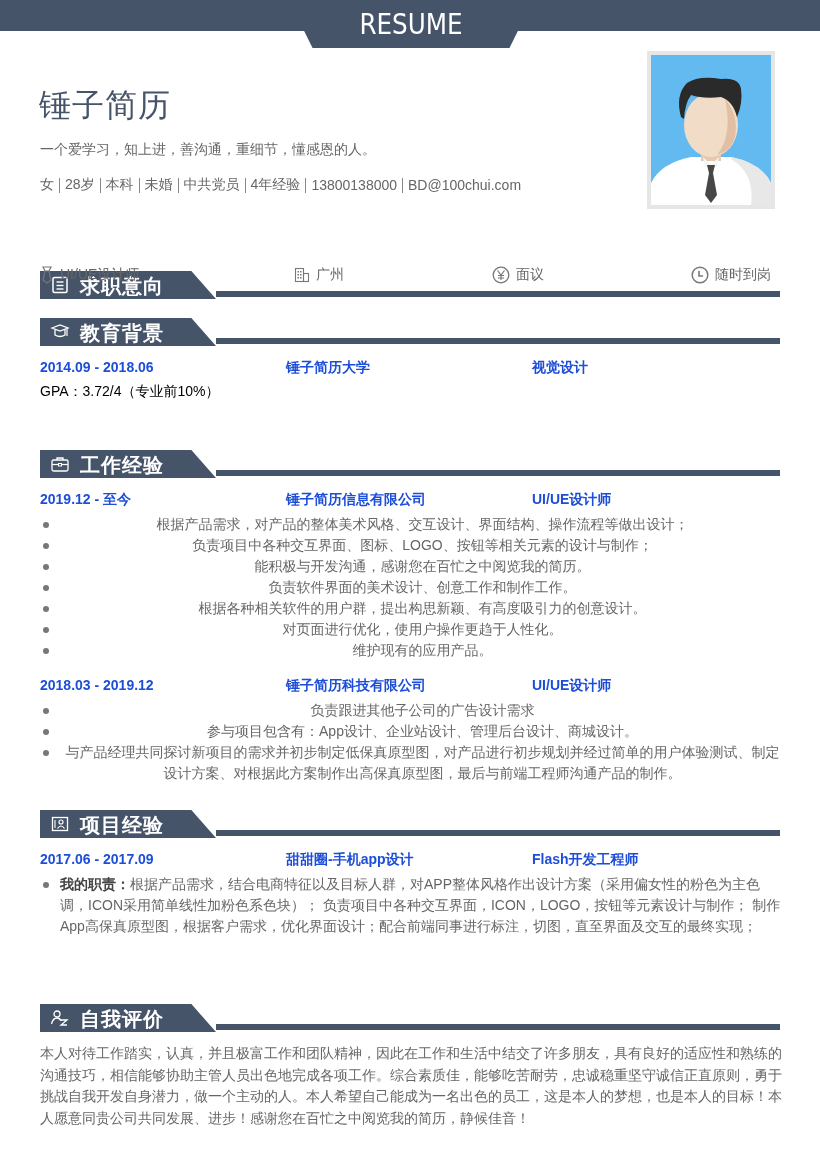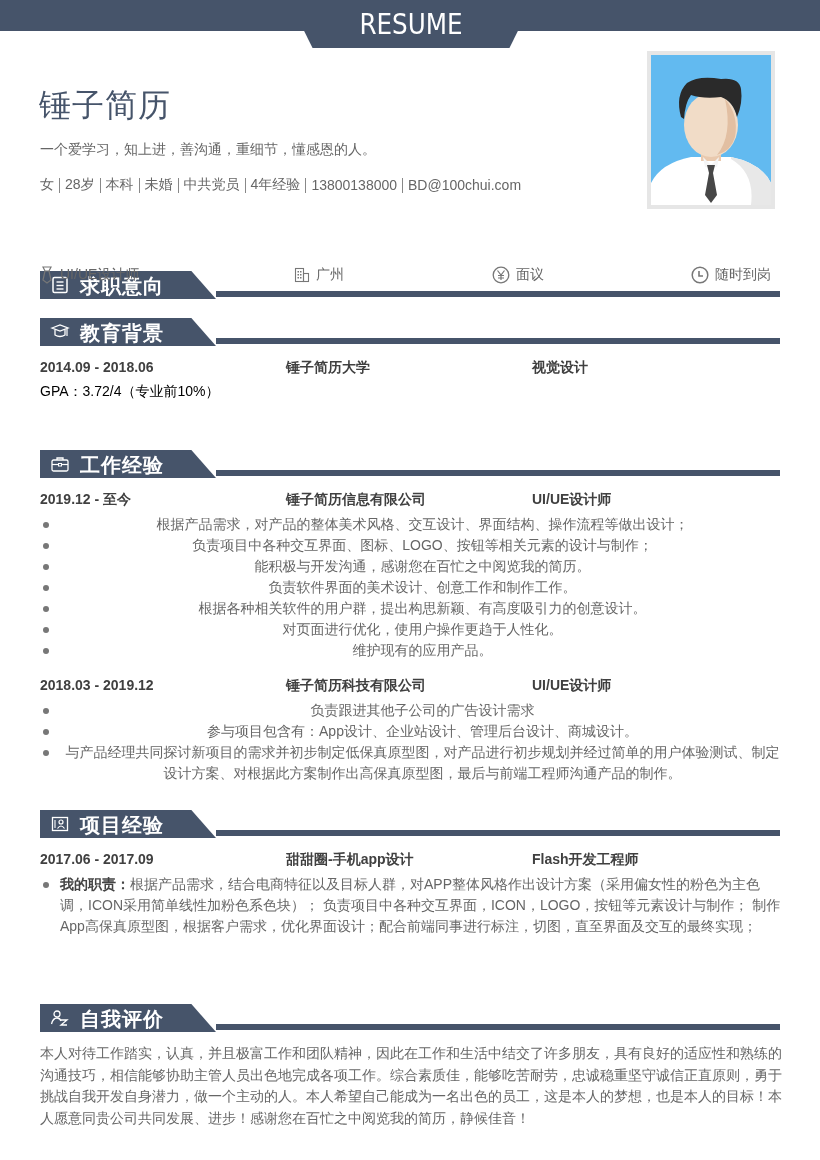--- a/index.html
+++ b/index.html
@@ -24,21 +24,21 @@
   .sh-tab { position: absolute; left: 0; top: 0; width: 176px; height: 28px; background: #46546a;
             clip-path: polygon(0 0, 86% 0, 100% 100%, 0 100%); }
   .sh-line { position: absolute; left: 176px; top: 20px; width: 564px; height: 6px; background: #46546a; }
   .sh-icon { position: absolute; left: 10px; top: 5px; width: 20px; height: 18px; }
   .sh-title { position: absolute; left: 40px; top: 2px; color: #fff; font-size: 20px; font-weight: bold; letter-spacing: 1px; }
 
   .intent-row { position: absolute; top: 266px; left: 40px; width: 740px; height: 20px; font-size: 14px; color: #666; }
   .intent-item { position: absolute; top: 0; display: flex; align-items: center; }
   .intent-item svg { margin-right: 6px; }
 
-  .row3 { position: absolute; left: 40px; width: 740px; height: 20px; font-size: 14px; font-weight: bold; color: #404040; }
+  .row3 { position: absolute; left: 40px; width: 740px; height: 20px; font-size: 14px; font-weight: bold; color: #1d4ed8; }
   .row3 span { position: absolute; top: 0; }
   .c1 { left: 0; } .c2 { left: 246px; } .c3 { left: 492px; }
 
   .plain { position: absolute; left: 40px; font-size: 14px; color: #000000; }
 
   ul.bul { position: absolute; left: 40px; width: 745px; list-style: none; font-size: 14px; color: #666; line-height: 21px; }
   ul.bul li { position: relative; padding-left: 20px; }
   ul.bul li::before { content: ""; position: absolute; left: 3px; top: 8px; width: 6px; height: 6px; border-radius: 50%; background: #777; }
   ul.bul li b { color: #444; }
 

